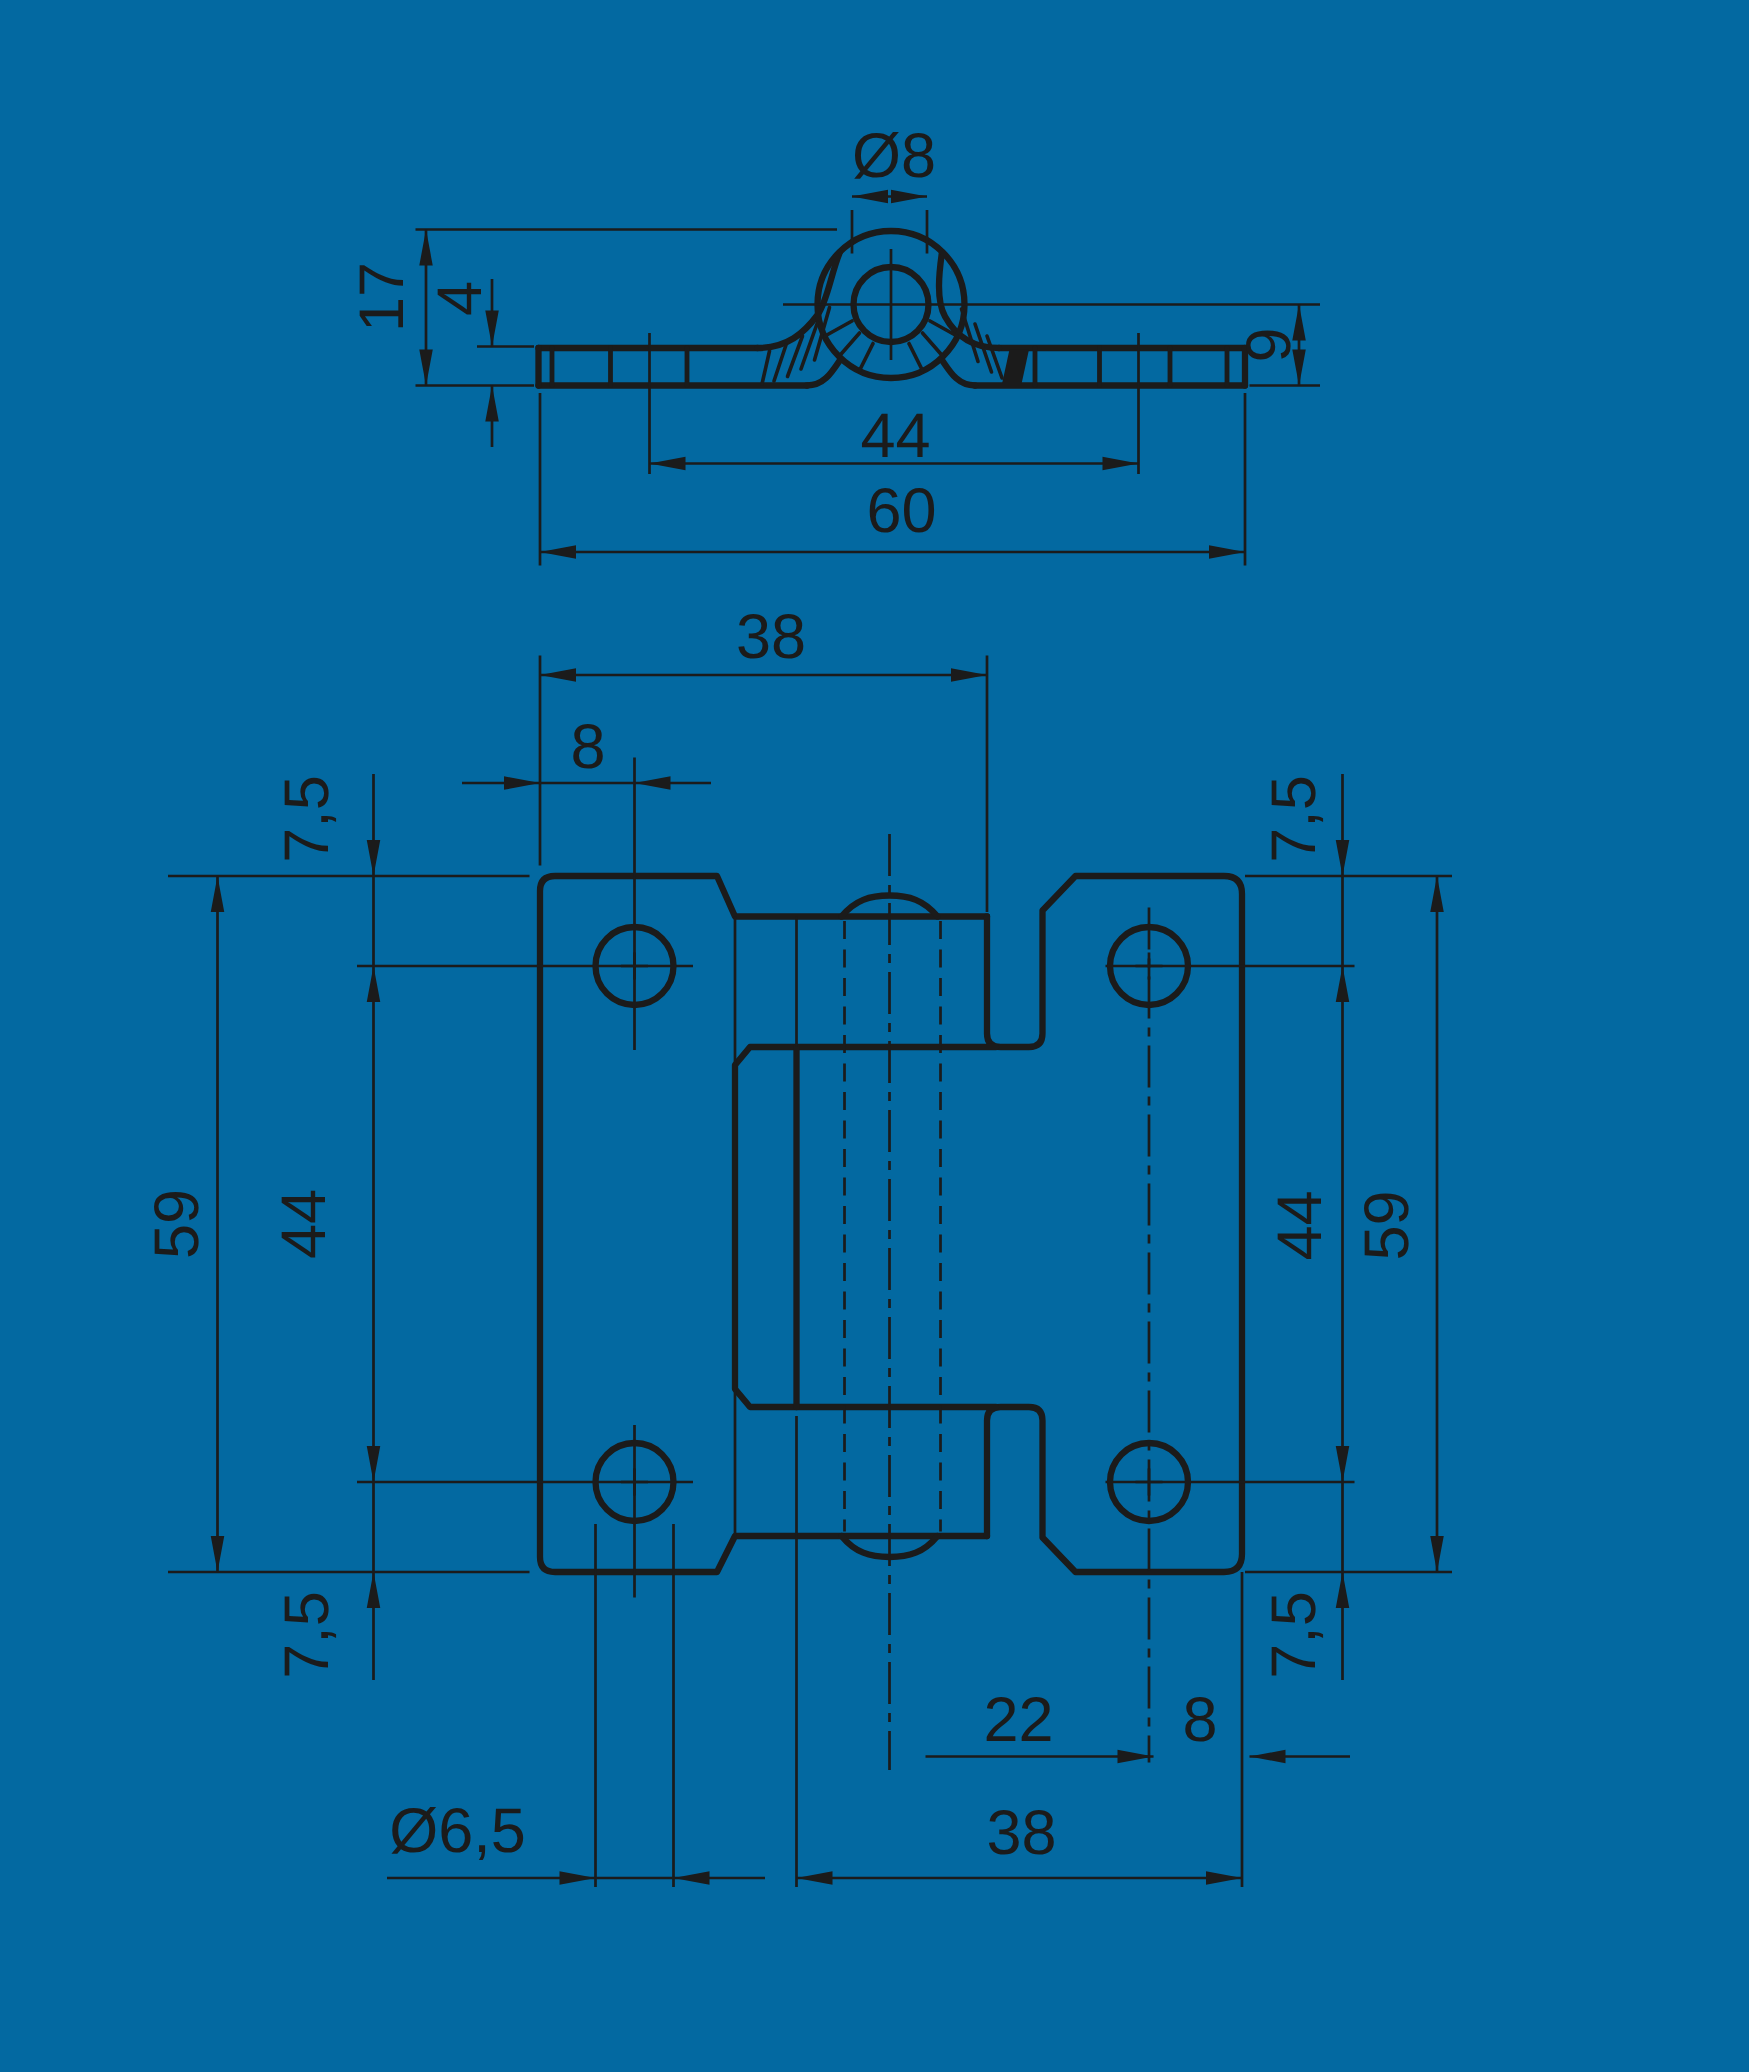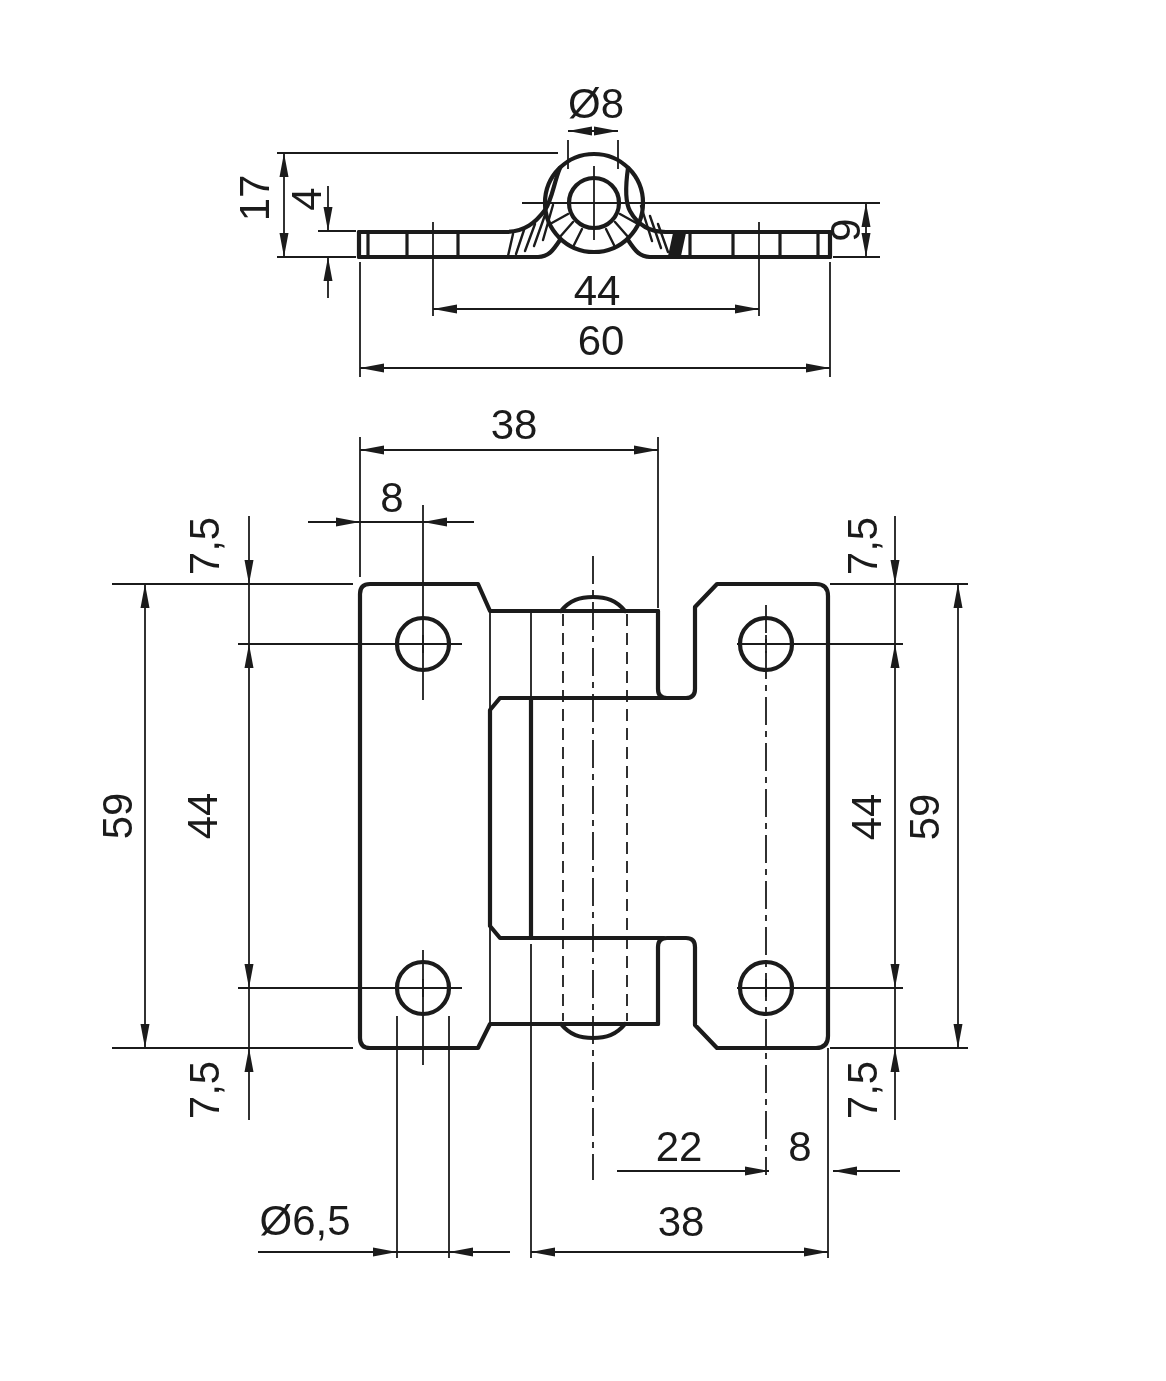--- a/index.html
+++ b/index.html
@@ -1,17 +1,17 @@
 <!DOCTYPE html>
 <html><head>
 <meta charset="utf-8">
 <style>
   html,body{margin:0;padding:0;background:#e8e8e8;}
   .sheet{
-    width:1166px;height:1381px;background:#ffffff;position:relative;
+    width:1166px;height:1381px;background:#0369a1;position:relative;
     font-family:"Liberation Sans", sans-serif;
   }
   svg{display:block}
   .outline{fill:none;stroke:#1b1b1b;stroke-width:4.2;stroke-linejoin:round;stroke-linecap:round;}
   .med{fill:none;stroke:#1b1b1b;stroke-width:3.2;stroke-linecap:round;}
   .thin{fill:none;stroke:#1b1b1b;stroke-width:1.8;stroke-linecap:butt;}
   .hid{fill:none;stroke:#1b1b1b;stroke-width:1.8;stroke-dasharray:12 7;}
   .cl{fill:none;stroke:#1b1b1b;stroke-width:1.8;stroke-dasharray:28 6 6 6;}
   .dim{fill:none;stroke:#1b1b1b;stroke-width:1.8;}
   .hatch{fill:none;stroke:#1b1b1b;stroke-width:2.4;stroke-linecap:round;}

